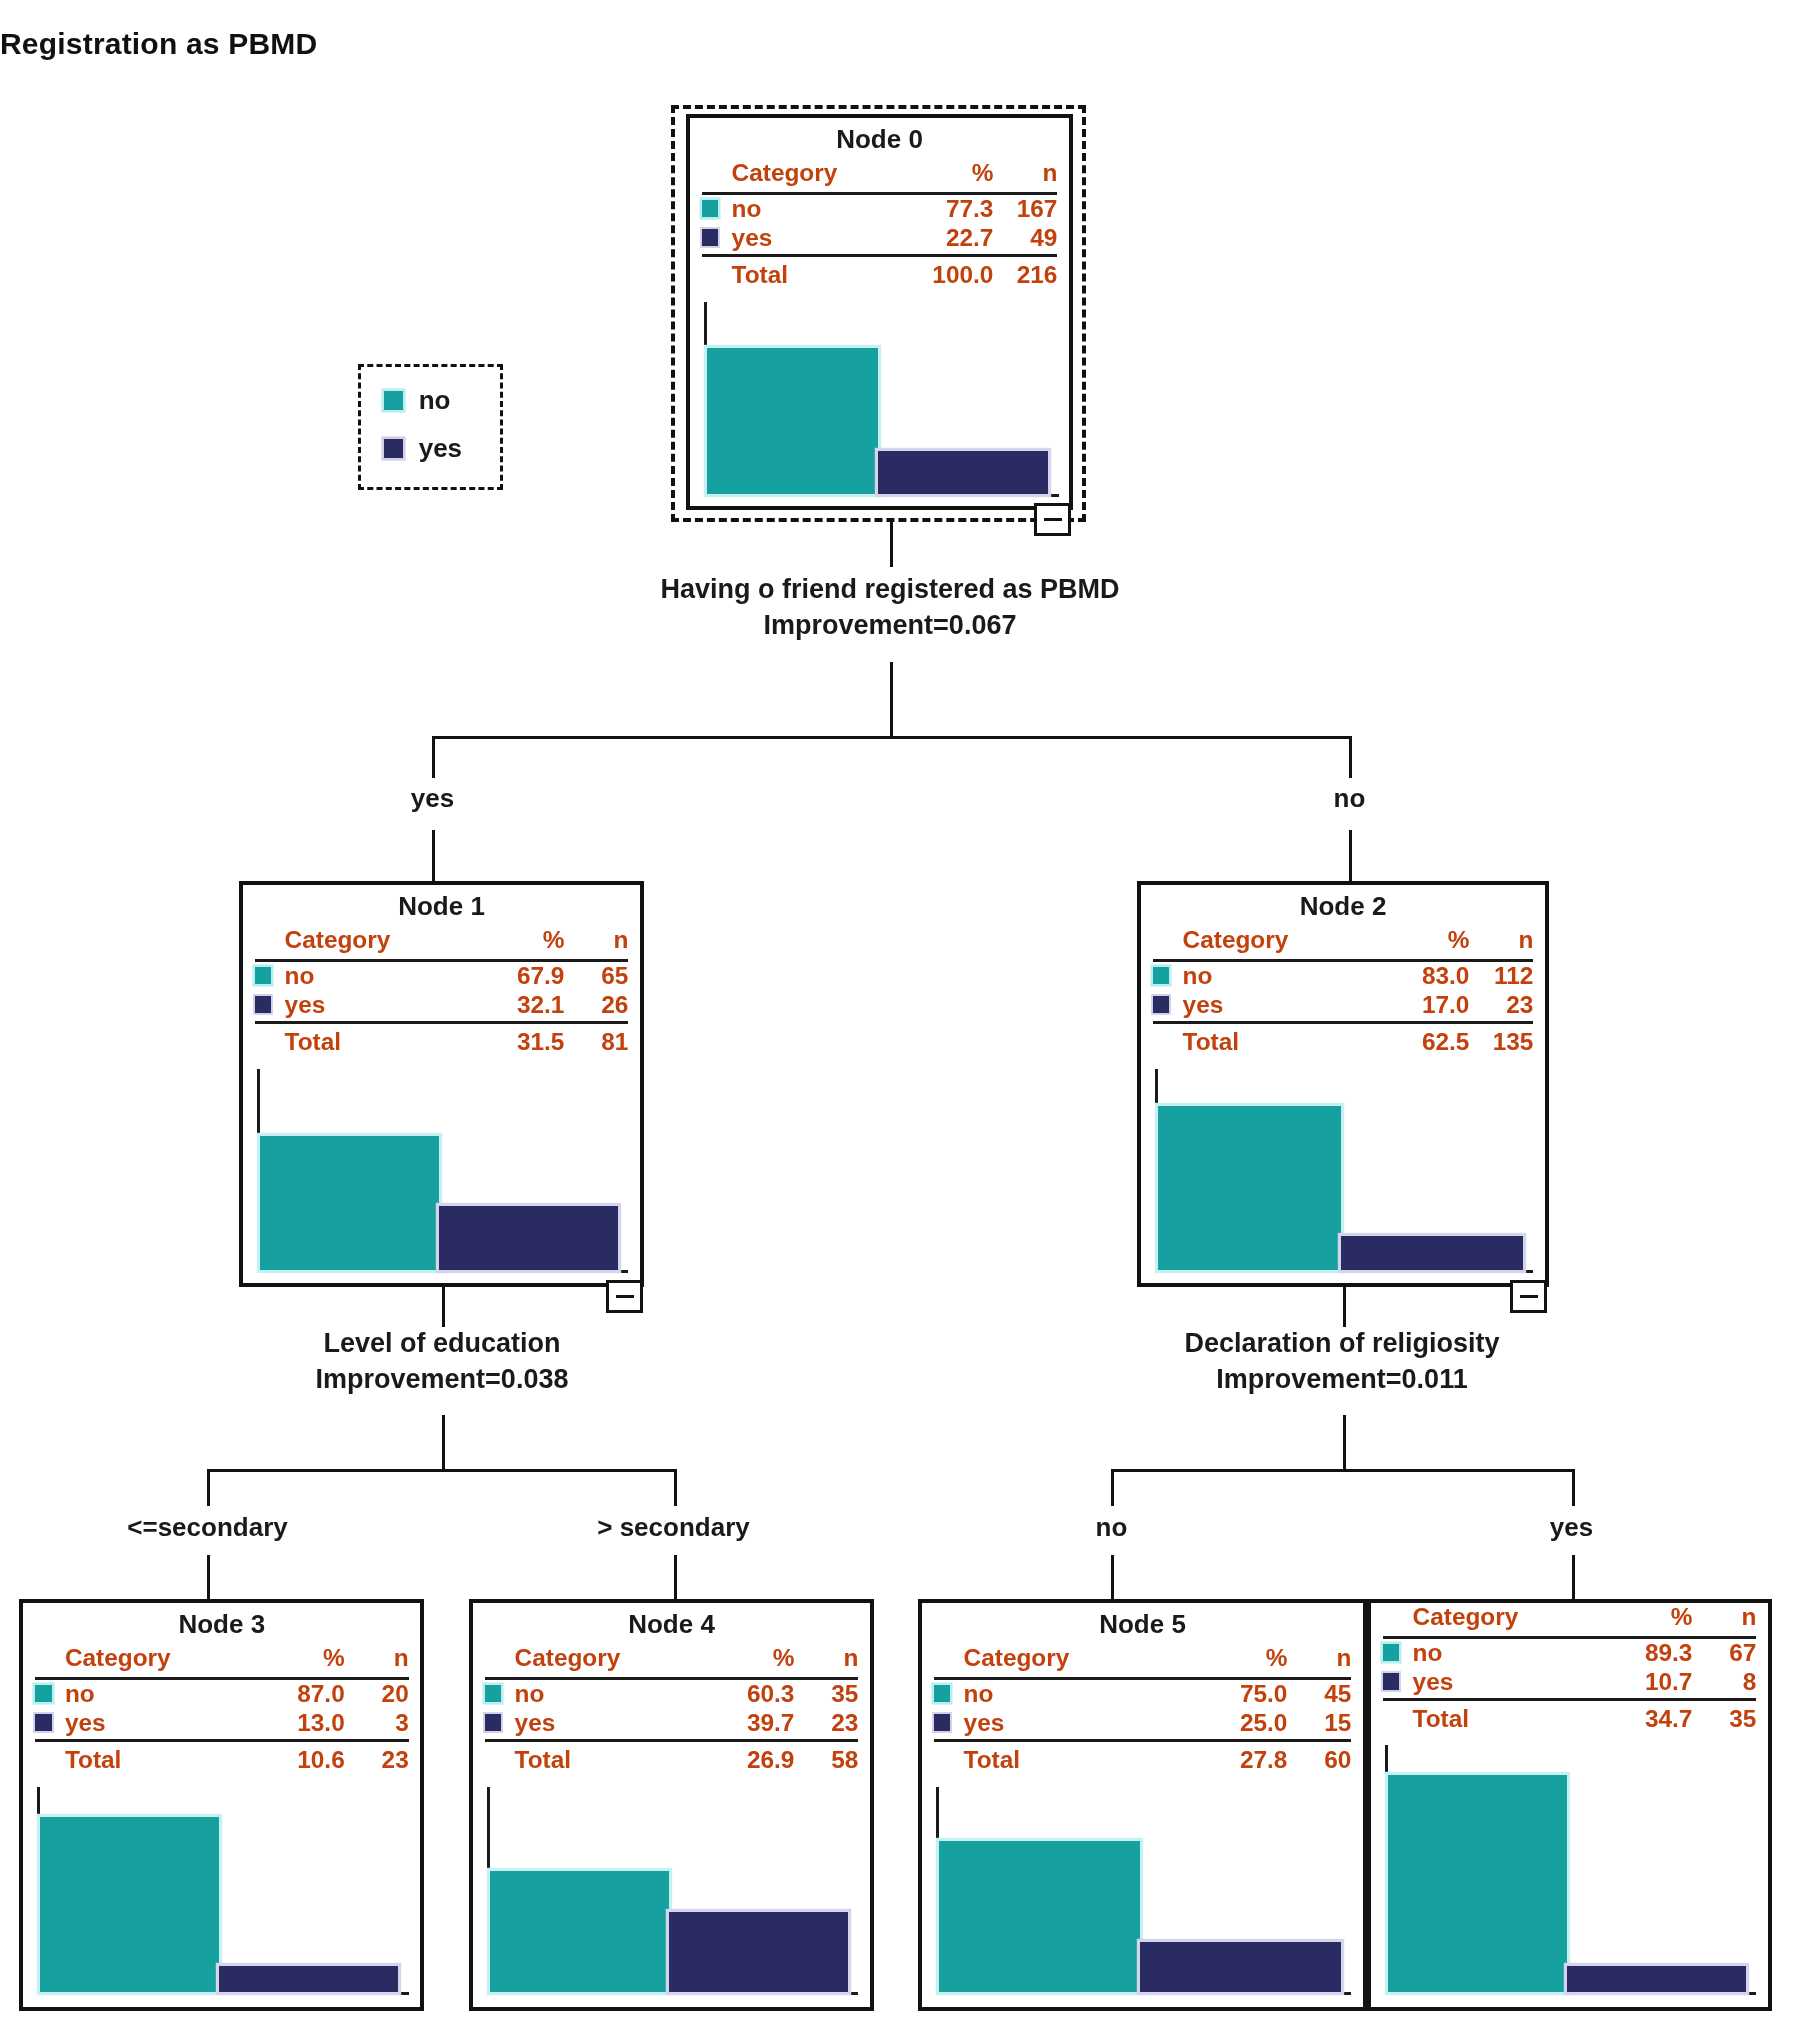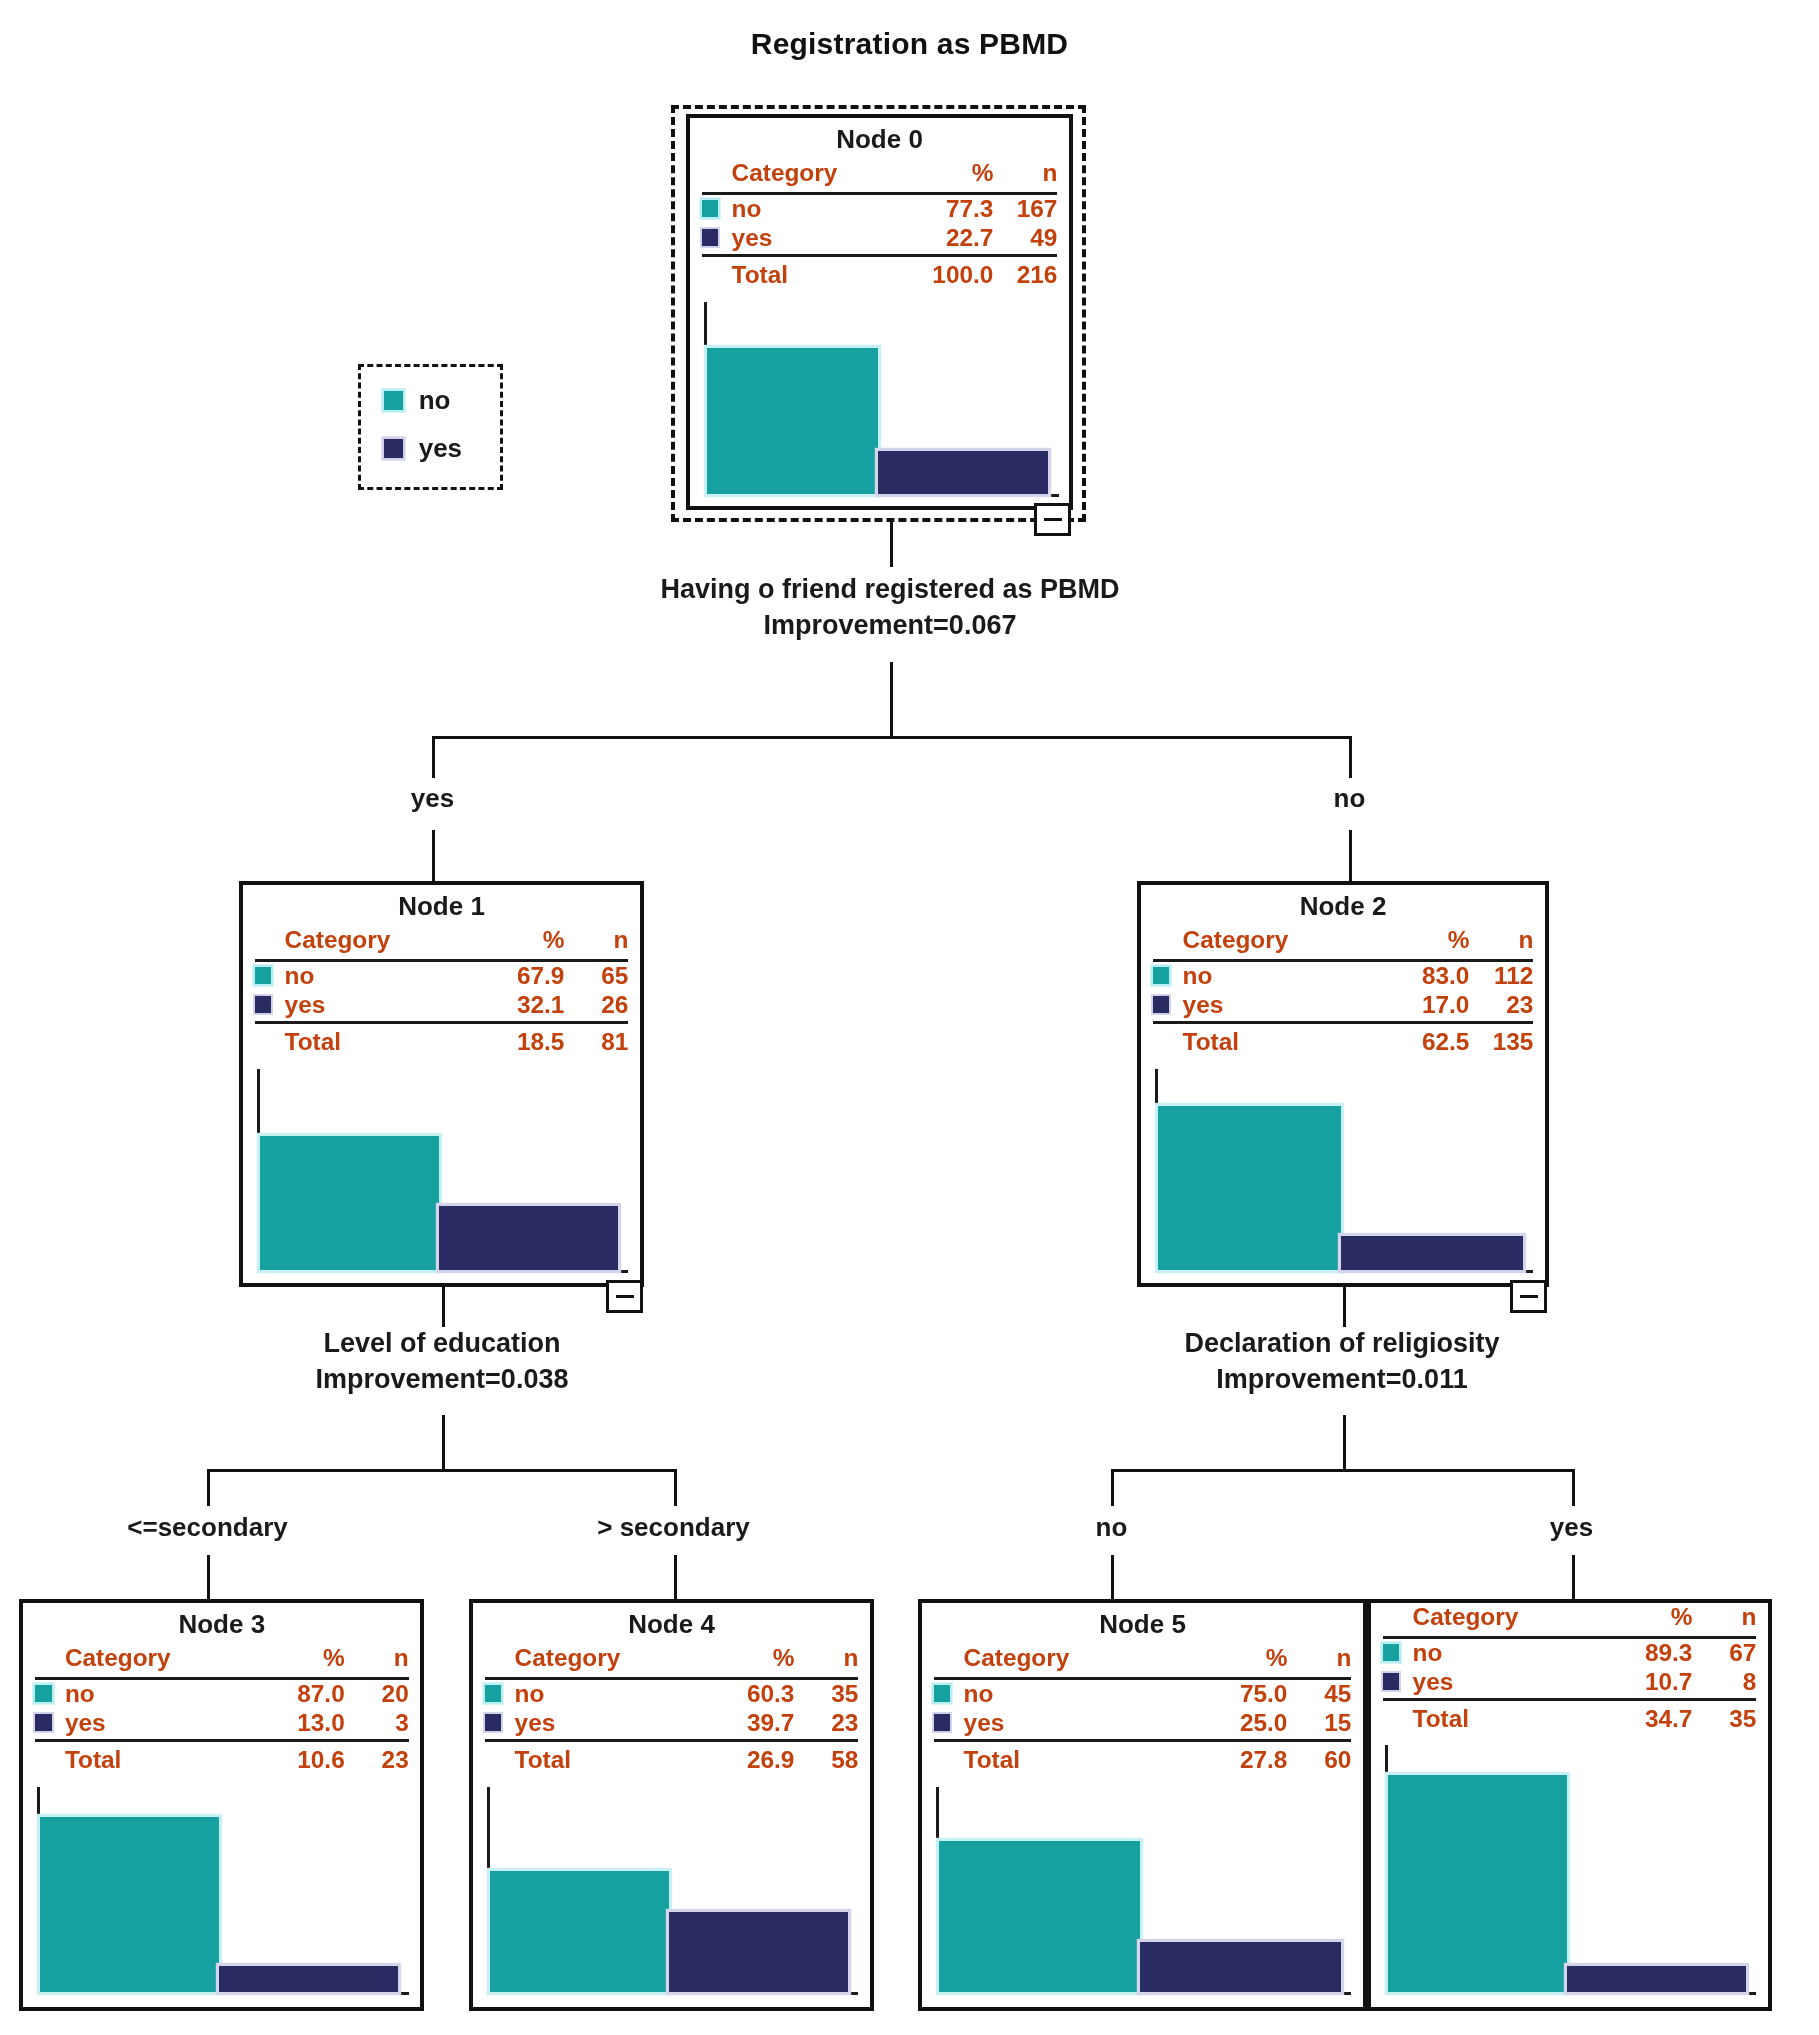--- a/index.html
+++ b/index.html
@@ -17,21 +17,20 @@
     position: relative;
     width: 1819px;
     height: 2035px;
   }
 
   
   .chart-title {
     position: absolute;
     left: 0; top: 27px;
     width: 1819px;
-    text-align: center;
     font-size: 30px;
     font-weight: 800;
     letter-spacing: 0.2px;
     color: #111111;
   }
 
   
   .legend-box {
     position: absolute;
     left: 358px; top: 364px;
@@ -270,21 +269,21 @@
         <span class="c-cat b">yes</span>
         <span class="c-pct">32.1</span>
         <span class="c-n">26</span>
       </div>
     </div>
     <div class="rule"></div>
     <div class="tbl">
       <div class="tbl-row total">
         <span class="c-swatch"></span>
         <span class="c-cat">Total</span>
-        <span class="c-pct">18.5</span>
+        <span class="c-pct">31.5</span>
         <span class="c-n">81</span>
       </div>
     </div>
     <div class="mini" style="margin-right:11.6px; margin-bottom:10.3px;">
       <div class="mini-inner">
         <div class="bar teal" style="height:67.9%;"></div>
         <div class="bar navy" style="height:32.1%;"></div>
       </div>
     </div>
   </div>

